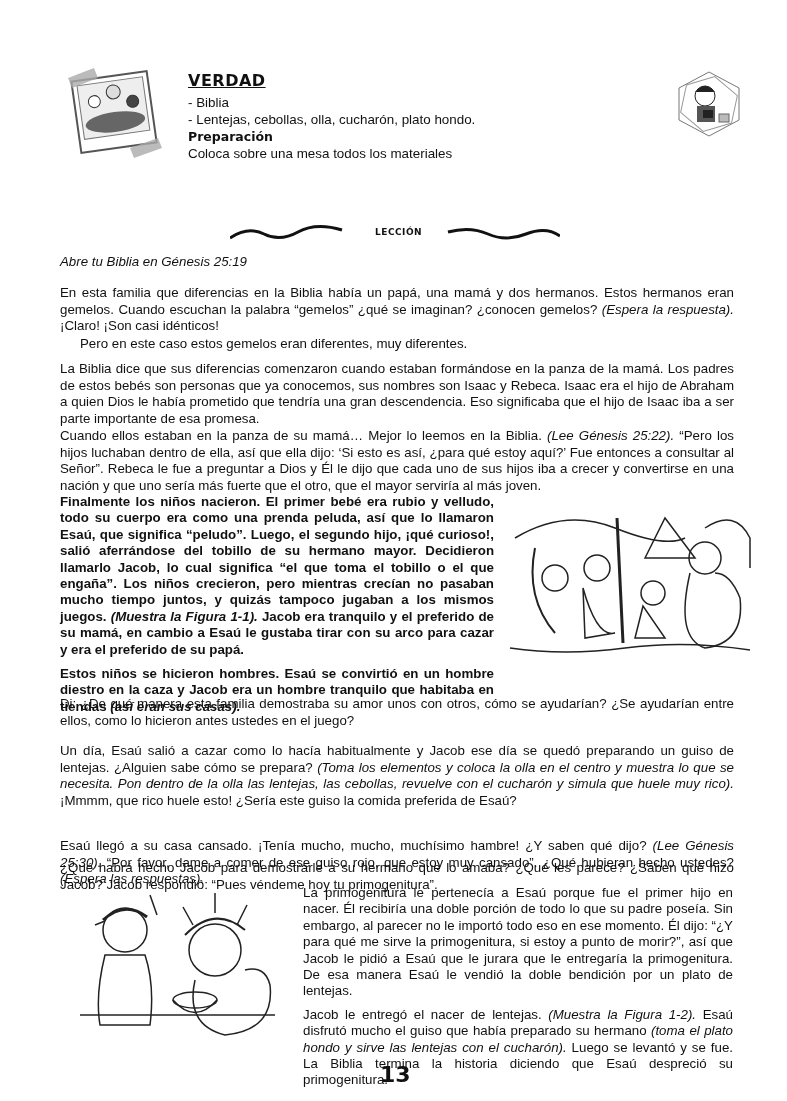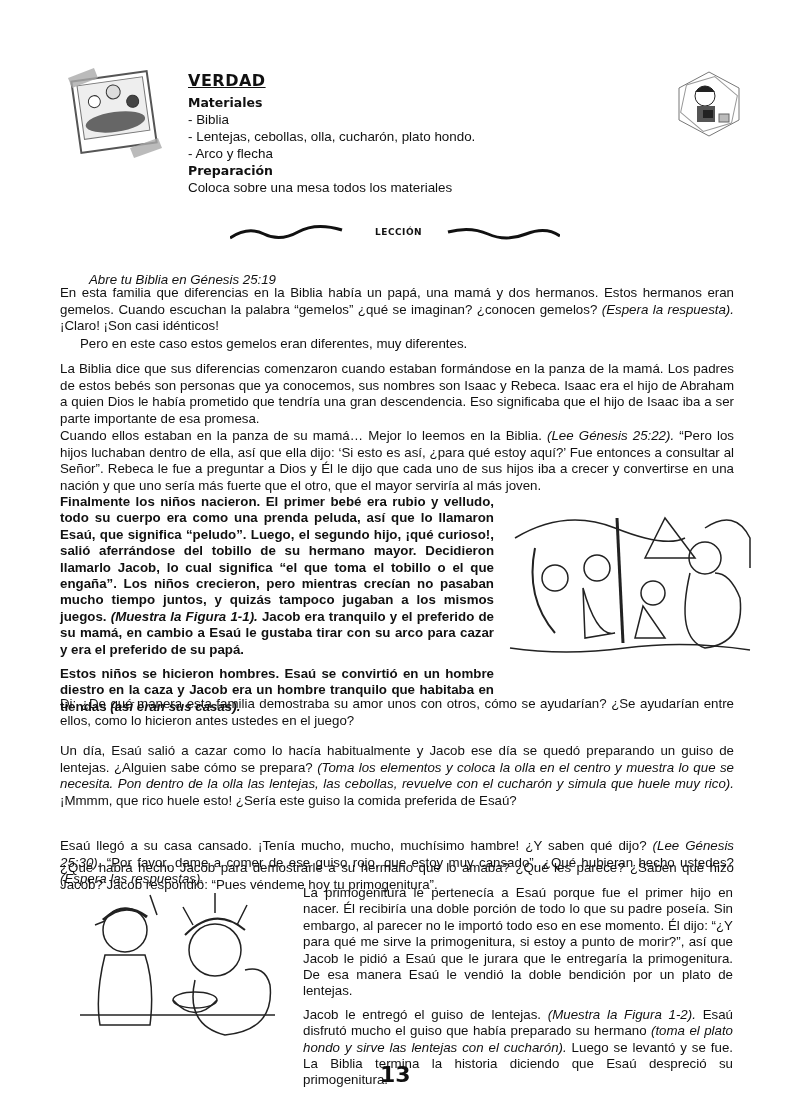--- a/index.html
+++ b/index.html
@@ -8,21 +8,21 @@
   .abs { position: absolute; }
   .photo { left: 64px; top: 64px; width: 100px; height: 96px; }
   .title { left: 188px; top: 71px; font-family: "DejaVu Sans", sans-serif; font-size: 16px; font-weight: bold; letter-spacing: 0.5px; text-decoration: underline; }
   .mat { left: 188px; top: 94px; font-size: 13.4px; line-height: 17px; }
   .mat .sub { font-family: "DejaVu Sans", sans-serif; font-weight: bold; font-size: 12.5px; }
   .badge { left: 673px; top: 70px; width: 72px; height: 68px; }
   .divider { left: 230px; top: 222px; width: 330px; height: 22px; }
   .divider .lbl { position: absolute; left: 145px; top: 5px; font-size: 9px; font-weight: bold; font-family: "DejaVu Sans", sans-serif; letter-spacing: 0.5px; }
   .body { left: 60px; width: 674px; font-size: 13.3px; line-height: 16.5px; text-align: justify; }
   i, em { font-style: italic; }
-  .p-intro { top: 272px; margin-left: 29px; }
+  .p-intro { top: 254px; }
   .p1 { top: 285px; }
   .p2 { top: 336px; margin-left: 20px; }
   .p3 { top: 361px; }
   .p4 { top: 428px; }
   .col-left { left: 60px; top: 494px; width: 434px; font-size: 13.3px; line-height: 16.4px; text-align: justify; }
   .col-left p { margin: 0 0 8px 0; font-weight: bold; }
   .fig1 { left: 505px; top: 498px; width: 250px; height: 170px; }
   .p7 { top: 696px; }
   .p8 { top: 743px; }
   .p9 { top: 838px; }
@@ -45,24 +45,22 @@
       <circle cx="52" cy="28" r="7" fill="#ddd" stroke="#333"></circle>
       <circle cx="70" cy="40" r="6" fill="#444" stroke="#333"></circle>
     </g>
     <polygon points="4,14 30,4 34,14 8,24" fill="#aaa" opacity="0.8"></polygon>
     <polygon points="66,84 94,74 98,84 70,94" fill="#aaa" opacity="0.8"></polygon>
   </svg>
 </div>
 
 <div class="abs title">VERDAD</div>
 <div class="abs mat">
-  <div class="sub">Materiales</div>
   <div>- Biblia</div>
   <div>- Lentejas, cebollas, olla, cucharón, plato hondo.</div>
-  <div>- Arco y flecha</div>
   <div class="sub">Preparación</div>
   <div>Coloca sobre una mesa todos los materiales</div>
 </div>
 
 <div class="abs badge">
   <svg width="72" height="68" viewBox="0 0 72 68">
     <polygon points="36,2 66,18 66,50 36,66 6,50 6,18" fill="none" stroke="#777" stroke-width="1"></polygon>
     <polygon points="36,6 62,20 62,48 36,62 10,48 10,20" fill="none" stroke="#999" stroke-width="1" transform="rotate(12 36 34)"></polygon>
     <circle cx="32" cy="26" r="10" fill="#fff" stroke="#222"></circle>
     <path d="M22,22 Q32,10 42,22" fill="#222"></path>
@@ -135,16 +133,16 @@
     <path d="M118,40 L108,22 M140,28 L140,8 M162,40 L172,20"></path>
     <path d="M120,95 Q110,140 150,150 Q200,145 195,100 Q190,80 170,85"></path>
     <ellipse cx="120" cy="115" rx="22" ry="8"></ellipse>
     <path d="M98,115 Q120,140 142,115"></path>
     <path d="M5,130 L200,130"></path>
   </svg>
 </div>
 
 <div class="abs col-right">
   <p>La primogenitura le pertenecía a Esaú porque fue el primer hijo en nacer. Él recibiría una doble porción de todo lo que su padre poseía. Sin embargo, al parecer no le importó todo eso en ese momento. Él dijo: “¿Y para qué me sirve la primogenitura, si estoy a punto de morir?”, así que Jacob le pidió a Esaú que le jurara que le entregaría la primogenitura. De esa manera Esaú le vendió la doble bendición por un plato de lentejas.</p>
-  <p><span>Jacob le entregó el guiso de lentejas. </span><i>(Muestra la Figura 1-2).</i><span> Esaú disfrutó mucho el guiso que había preparado su hermano </span><i>(toma el plato hondo y sirve las lentejas con el cucharón).</i><span> Luego se levantó y se fue. La Biblia termina la historia diciendo que Esaú despreció su primogenitura.</span></p>
+  <p><span>Jacob le entregó el nacer de lentejas. </span><i>(Muestra la Figura 1-2).</i><span> Esaú disfrutó mucho el guiso que había preparado su hermano </span><i>(toma el plato hondo y sirve las lentejas con el cucharón).</i><span> Luego se levantó y se fue. La Biblia termina la historia diciendo que Esaú despreció su primogenitura.</span></p>
 </div>
 
 <div class="abs page-num">13</div>
 
 </body></html>

